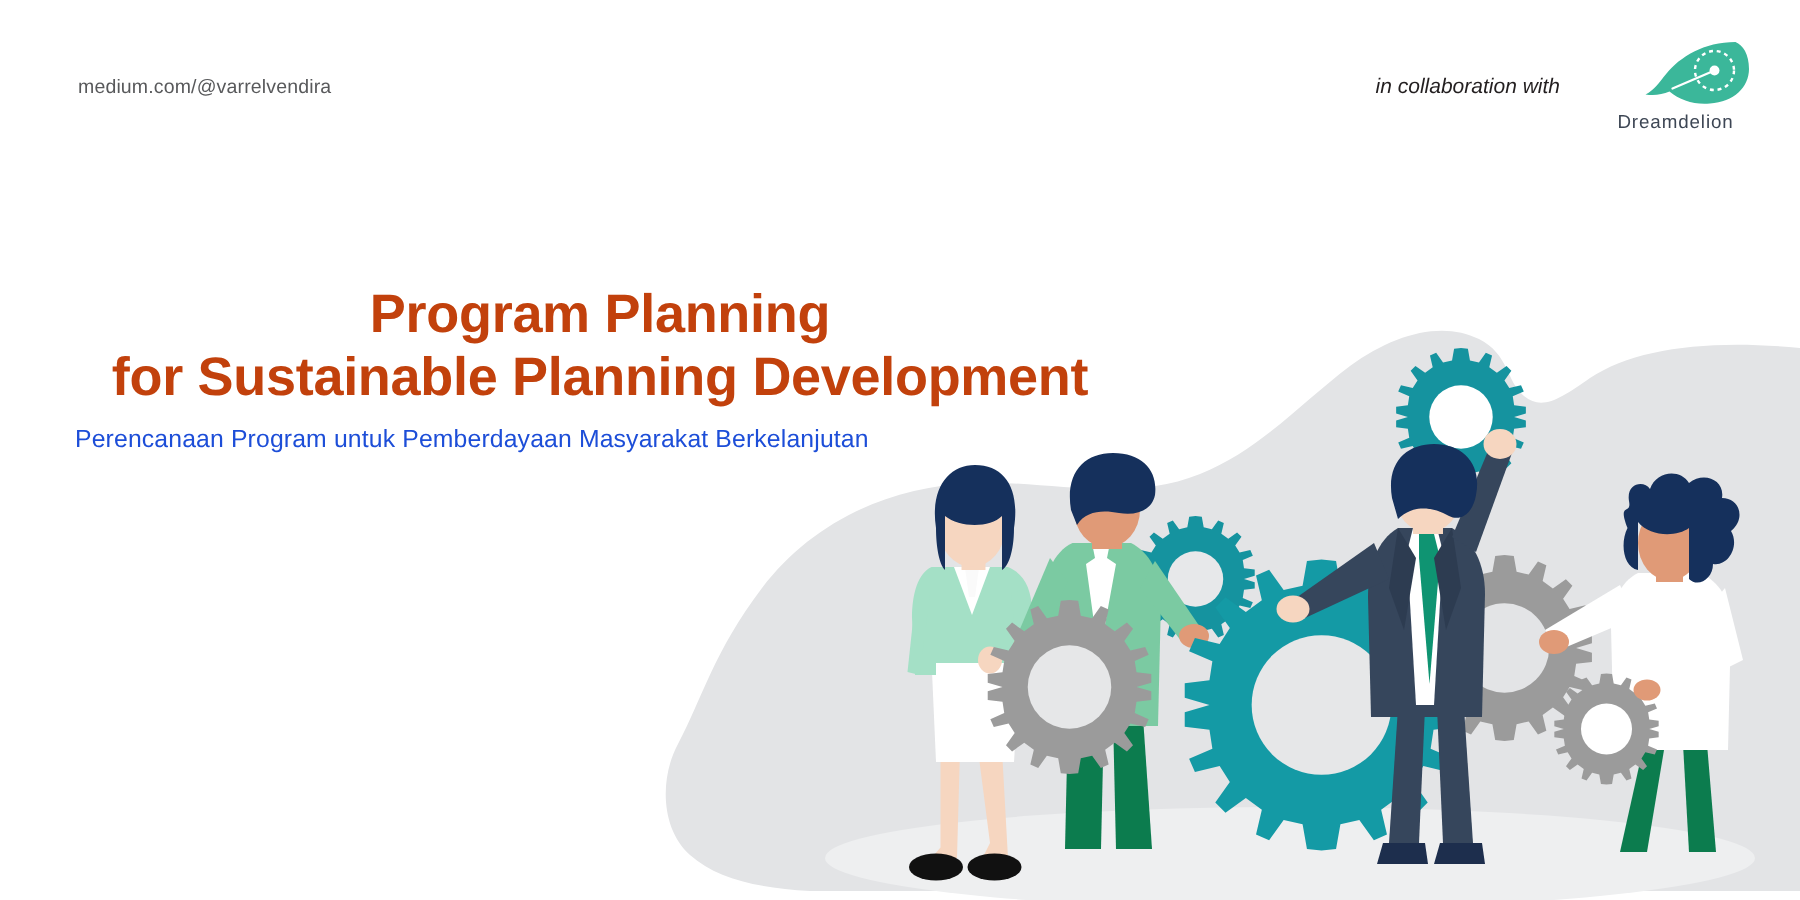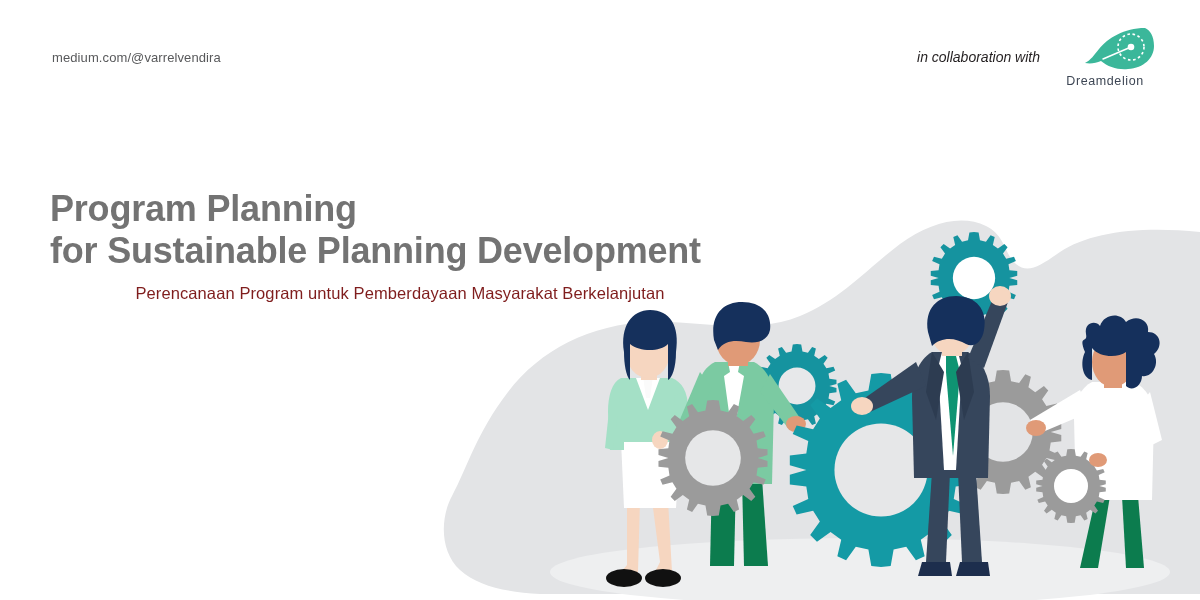--- a/index.html
+++ b/index.html
@@ -26,21 +26,21 @@
     white-space:nowrap;
   }
   .collab{
     position:absolute;right:160px;top:49px;
     font-size:14px;
     font-style:italic;
     color:#231f20;
     white-space:nowrap;
   }
   .brand{
-    position:absolute;right:40px;top:22px;
+    position:absolute;right:28px;top:22px;
     width:110px;height:72px;
   }
   .brand svg{display:block;}
   .brand-name{
     position:absolute;left:0;top:52px;width:110px;
     text-align:center;
     font-size:12.5px;
     letter-spacing:.6px;
     color:#3d4654;
     white-space:nowrap;
@@ -49,31 +49,31 @@
   
   .headline{
     position:absolute;left:50px;top:188px;
     width:700px;
   }
   .headline h1{
     margin:0;
     font-size:36px;
     line-height:42px;
     font-weight:700;
-    color:#737373;
+    color:#c2410c;
     letter-spacing:-.2px;
+    text-align:center;
   }
   .headline h1 .l2{display:block;}
   .subtitle{
     margin:12px 0 0 0;
     font-size:16.5px;
-    color:#7f1d1d;
+    color:#1d4ed8;
     font-weight:400;
     letter-spacing:.1px;
-    text-align:center;
   }
 
   
   .illus{
     position:absolute;left:0;top:0;
     width:1200px;height:600px;
     pointer-events:none;
   }
   .illus svg{display:block;}
 </style>

